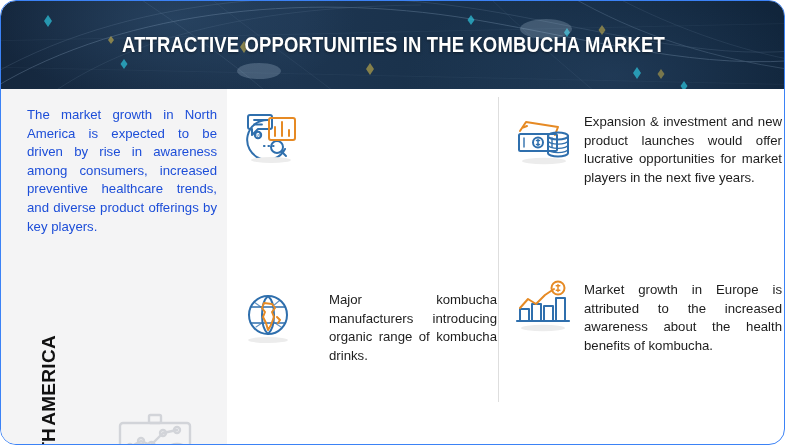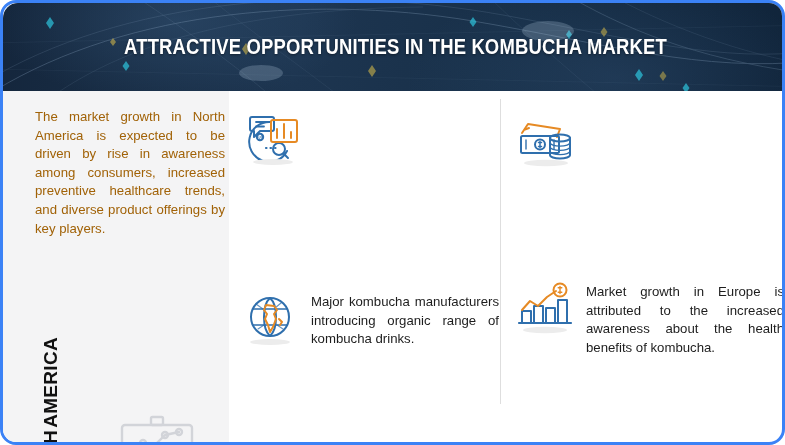--- a/index.html
+++ b/index.html
@@ -9,21 +9,21 @@
   }
   body {
     font-family: "Liberation Sans", sans-serif;
   }
   #infographic {
     position: relative;
     width: 785px;
     height: 445px;
     background: #ffffff;
     border-radius: 16px;
-    border: 3px solid #3b82f6;
+    border: 1px solid #3b82f6;
     box-sizing: border-box;
     overflow: hidden;
   }
 
   
   .banner {
     position: absolute;
     left: 0; top: 0;
     width: 785px;
     height: 88px;
@@ -63,26 +63,26 @@
     position: absolute;
     left: 0;
     top: 88px;
     width: 226px;
     height: 357px;
     background: #f4f4f5;
     border-radius: 0 0 0 15px;
   }
   .left-text {
     position: absolute;
-    left: 32px;
+    left: 26px;
     top: 17px;
     width: 190px;
     font-size: 13.2px;
     line-height: 18.6px;
-    color: #a16207;
+    color: #1d4ed8;
     text-align: justify;
     text-justify: inter-word;
   }
   .na-label {
     position: absolute;
     left: -6px;
     top: 305px;
     width: 130px;
     height: 44px;
     display: flex;
@@ -137,21 +137,21 @@
     line-height: 18.6px;
     color: #1d1d1d;
     text-align: justify;
     text-justify: inter-word;
     padding-top: 4px;
   }
   .card-mt { left: 238px; top: 104px; width: 258px; }
   .card-mt .body { width: 198px; }
   .card-rt { left: 513px; top: 108px; width: 268px; }
   .card-rt .body { width: 208px; }
-  .card-mb { left: 238px; top: 286px; width: 258px; }
+  .card-mb { left: 238px; top: 286px; width: 258px; gap: 20px; }
   .card-mb .body { width: 198px; }
   .card-rb { left: 513px; top: 276px; width: 268px; }
   .card-rb .body { width: 208px; }
 </style>
 </head>
 <body>
 
 <div id="infographic">
 
   <div class="banner">
@@ -252,20 +252,21 @@
         <path d="M24,30.5 v6 M22.5,31.5 h3 M22.5,35.5 h3" stroke-width="1.5"></path>
         <path d="M10,29 v9 M38,29 v9" stroke-width="1.4"></path>
       </g>
       <g fill="none" stroke="#2f6fad" stroke-width="2" stroke-linecap="round" stroke-linejoin="round">
         <ellipse cx="44" cy="27" rx="10" ry="3.6"></ellipse>
         <path d="M34,27 v17 a10,3.6 0 0 0 20,0 v-17"></path>
         <path d="M34,31.5 a10,3.6 0 0 0 20,0 M34,35.8 a10,3.6 0 0 0 20,0 M34,40 a10,3.6 0 0 0 20,0" stroke-width="1.4"></path>
       </g>
       <ellipse cx="30" cy="52" rx="22" ry="3.2" fill="#ececec"></ellipse>
     </svg>
+    <div class="body">Expansion &amp; investment and new product launches would offer lucrative opportunities for market players in the next five years.</div>
   </div>
 
   <div class="card card-mb">
     <svg class="ic" viewBox="0 0 60 60">
       <g fill="none" stroke="#2f6fad" stroke-width="2" stroke-linecap="round" stroke-linejoin="round">
         <circle cx="29" cy="28" r="19"></circle>
         <path d="M29,9 C21,16 21,40 29,47 M29,9 C37,16 37,40 29,47"></path>
         <path d="M11.5,20 h35 M11.5,36 h35" stroke-width="1.3"></path>
         <path d="M15,15 L22,20 M40,14 L34,19 M17,40 L23,36 M42,40 L36,36" stroke-width="1.1" opacity="0.75"></path>
       </g>

